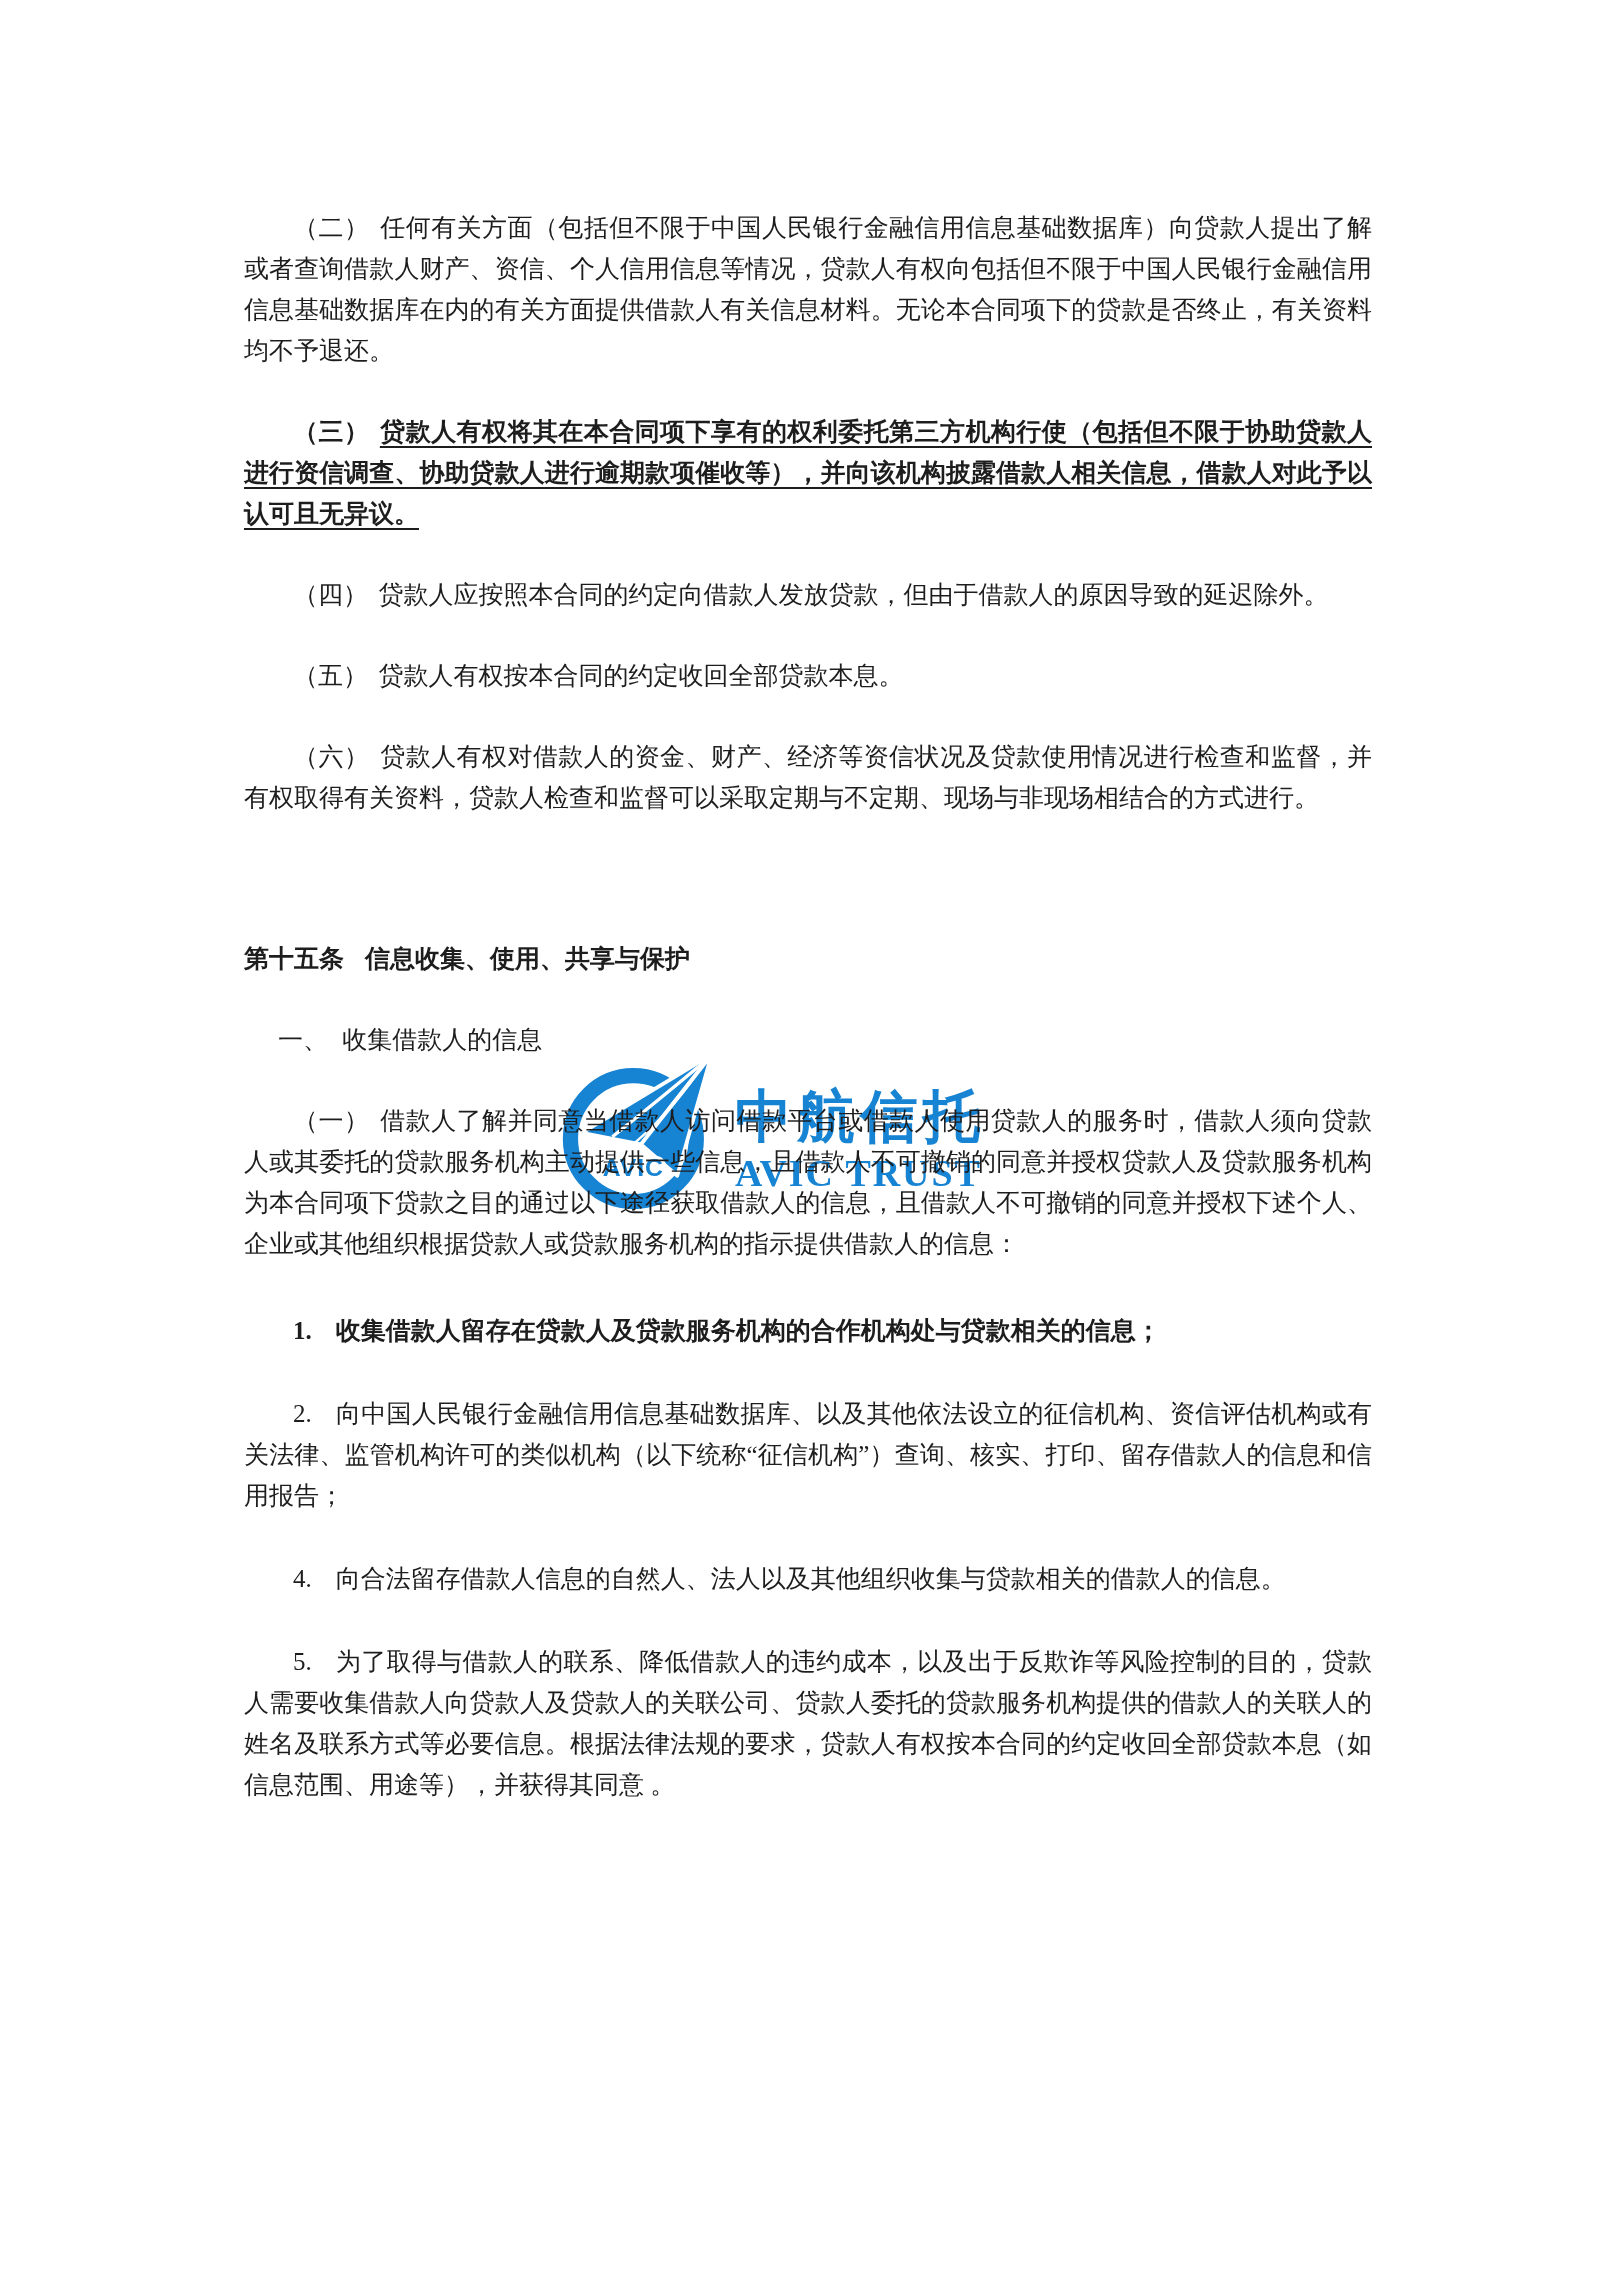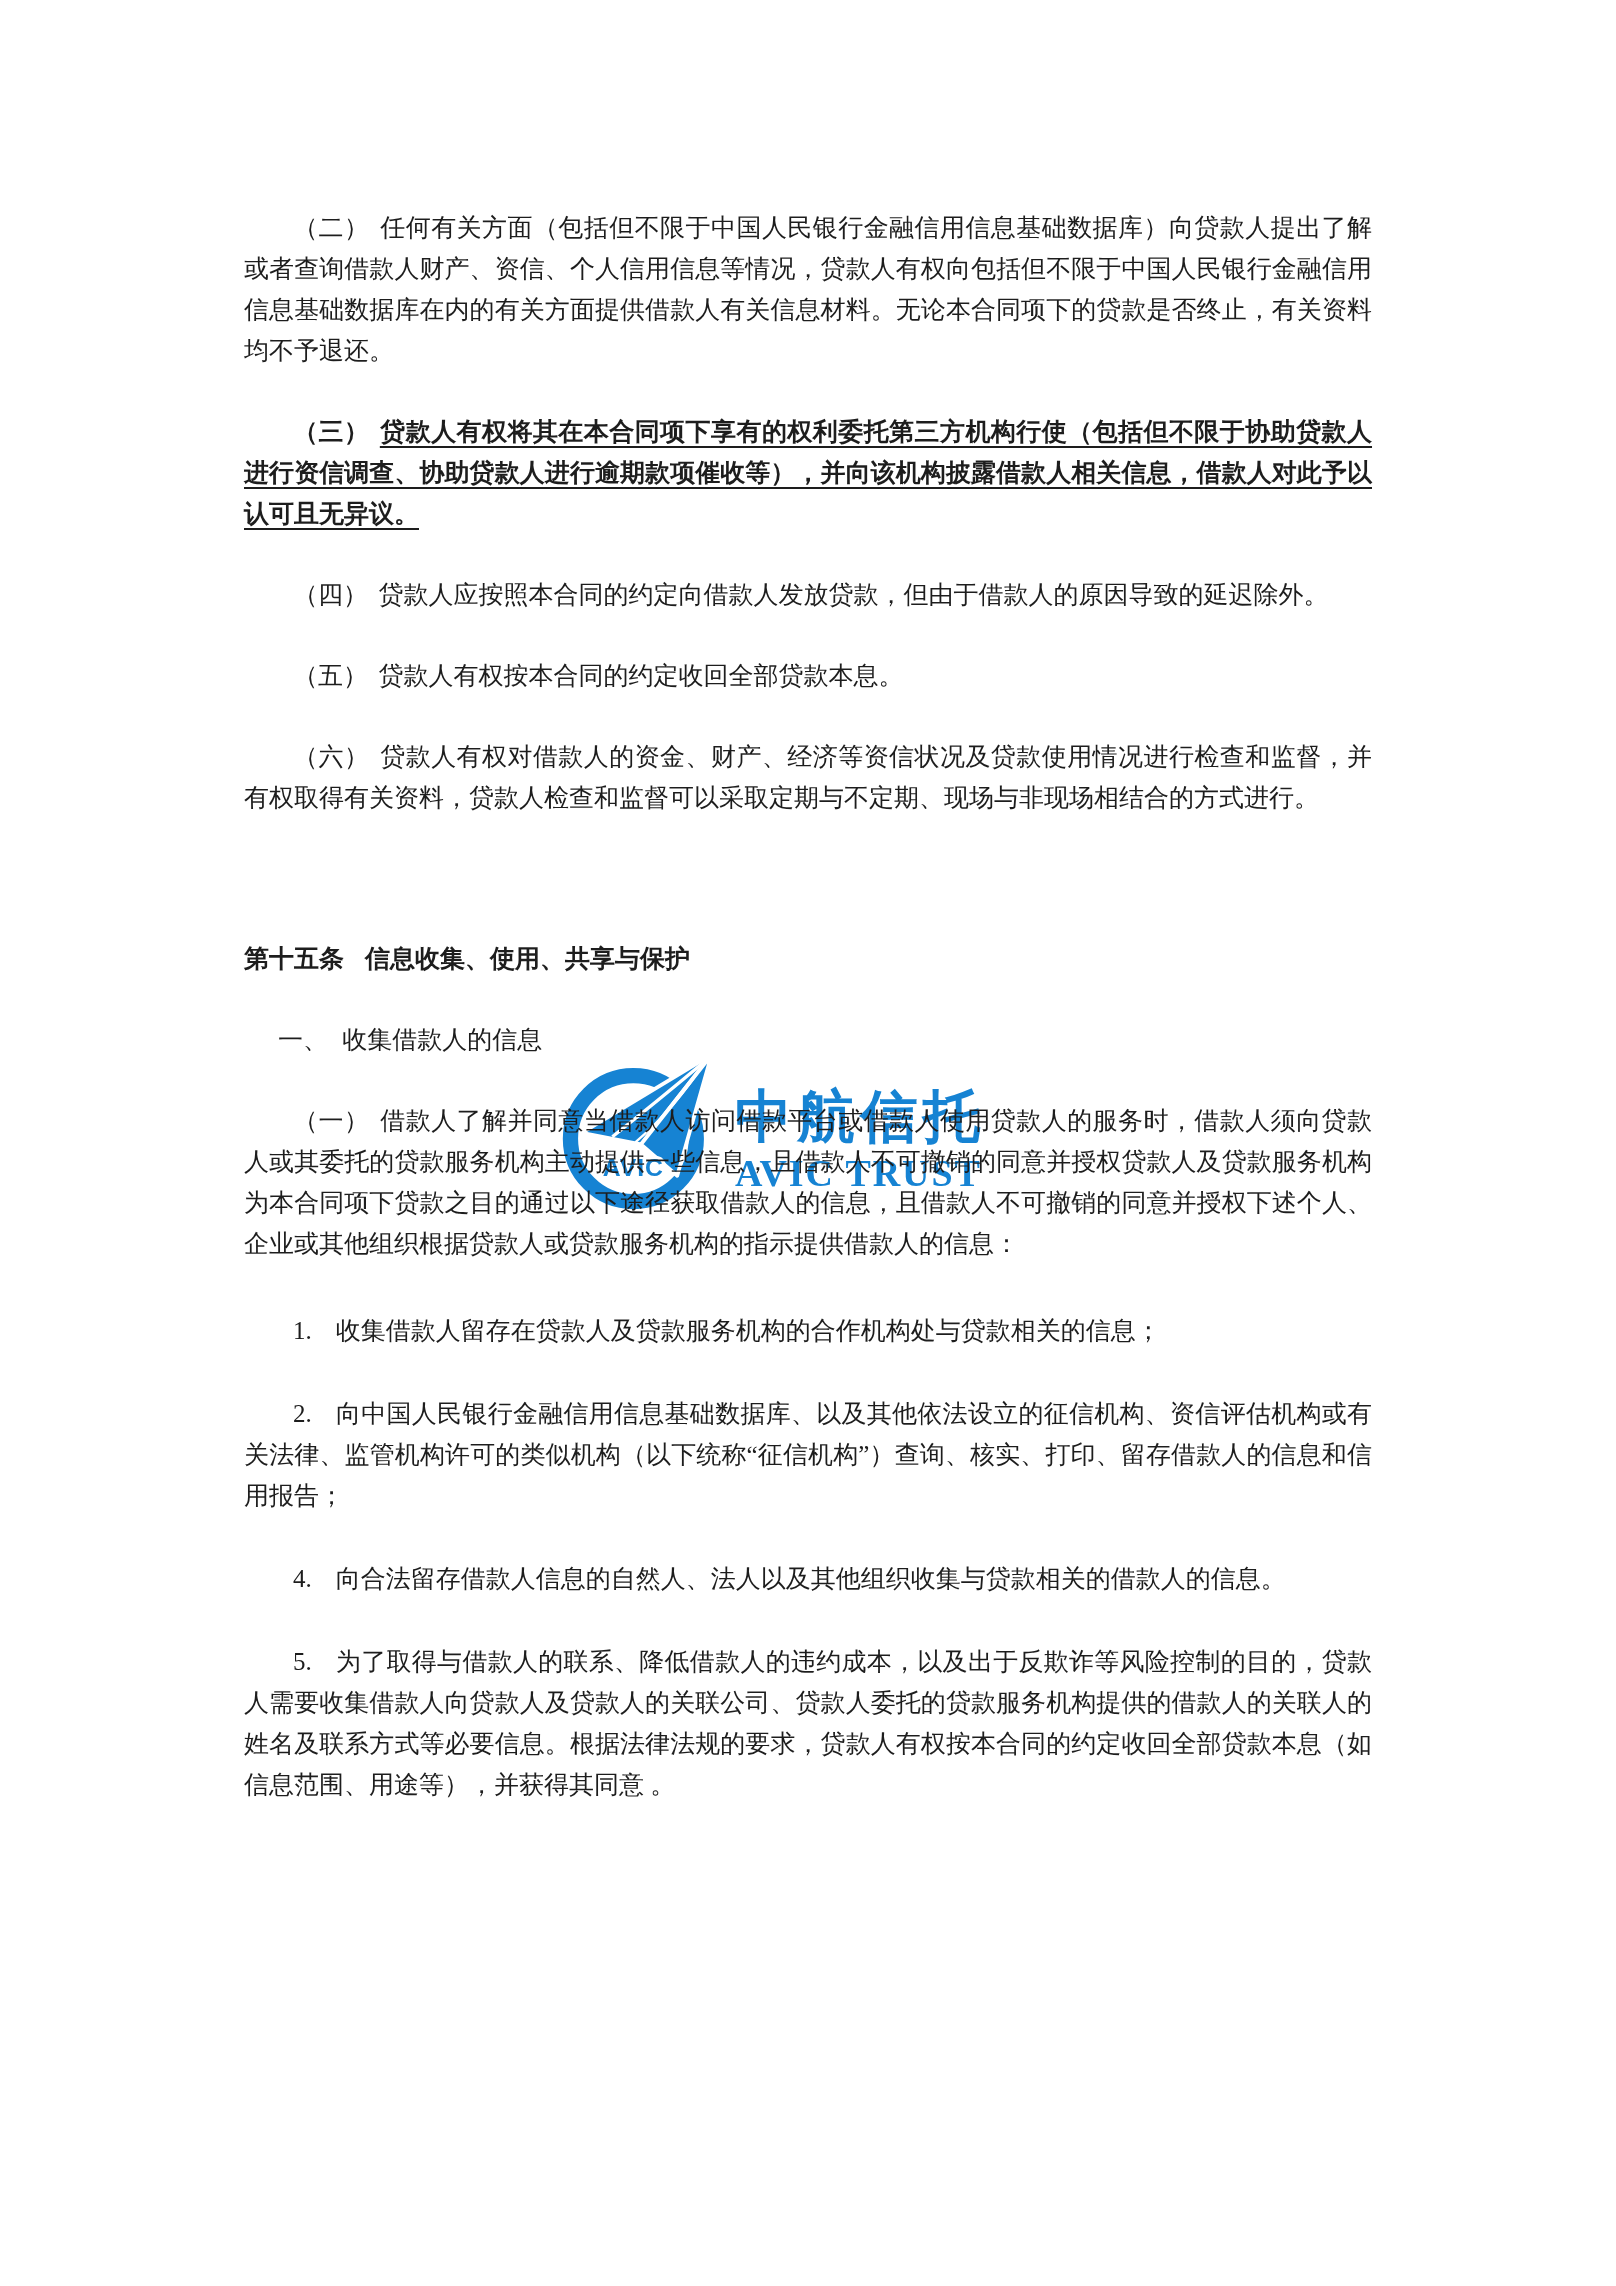--- a/index.html
+++ b/index.html
@@ -62,21 +62,21 @@
   h2.sec-heading{
     margin-top:120px;
     text-indent:0;
     font-size:25px;line-height:41px;
     font-weight:bold;
   }
   p.sub-heading{text-indent:34px;}
 
   p.num-item{margin-bottom:42px;}
   p.num-item:first-of-type{}
-  p.item-first{margin-top:46px;}
+  p.item-first{margin-top:46px;font-weight:bold;}
 </style>
 </head>
 <body>
 
 <div class="page">
 
   <div class="watermark">
     <svg class="logo-svg" width="164" height="164" viewBox="0 0 172 172">
       <circle cx="78" cy="94" r="66" fill="none" stroke="currentColor" stroke-width="16"></circle>
       <polygon points="160,6 24,88 86,100" fill="currentColor" stroke="#ffffff" stroke-width="4" stroke-linejoin="round"></polygon>

